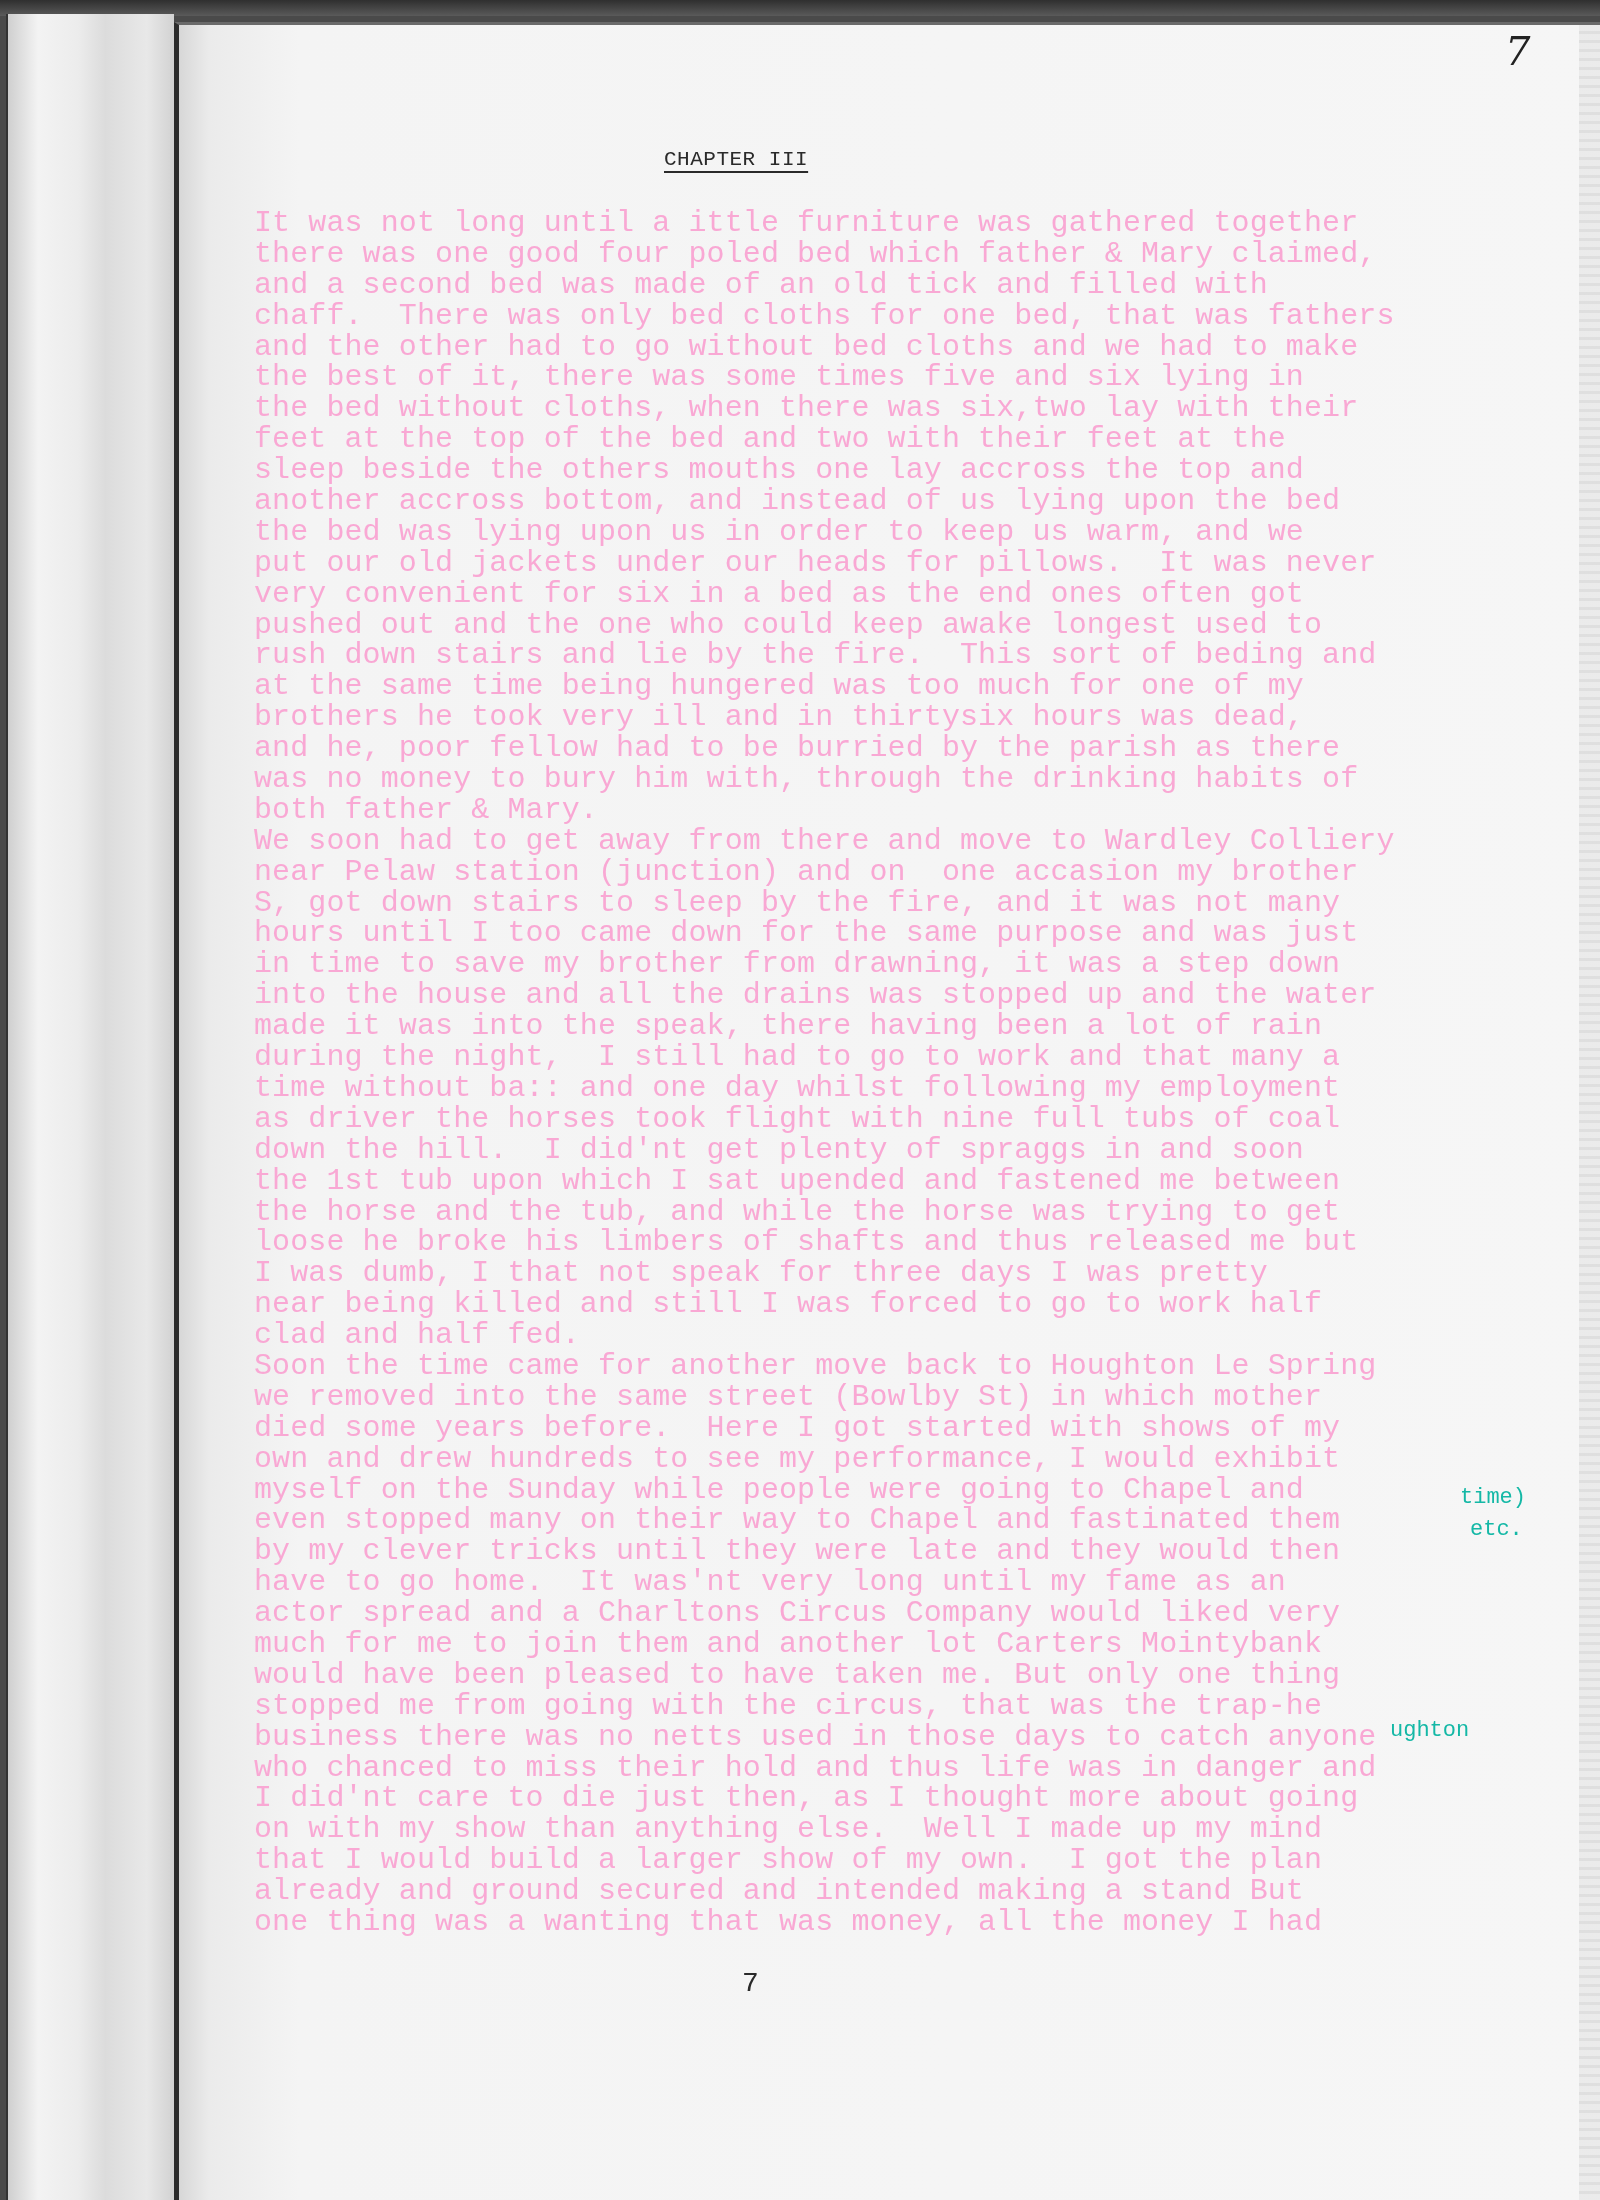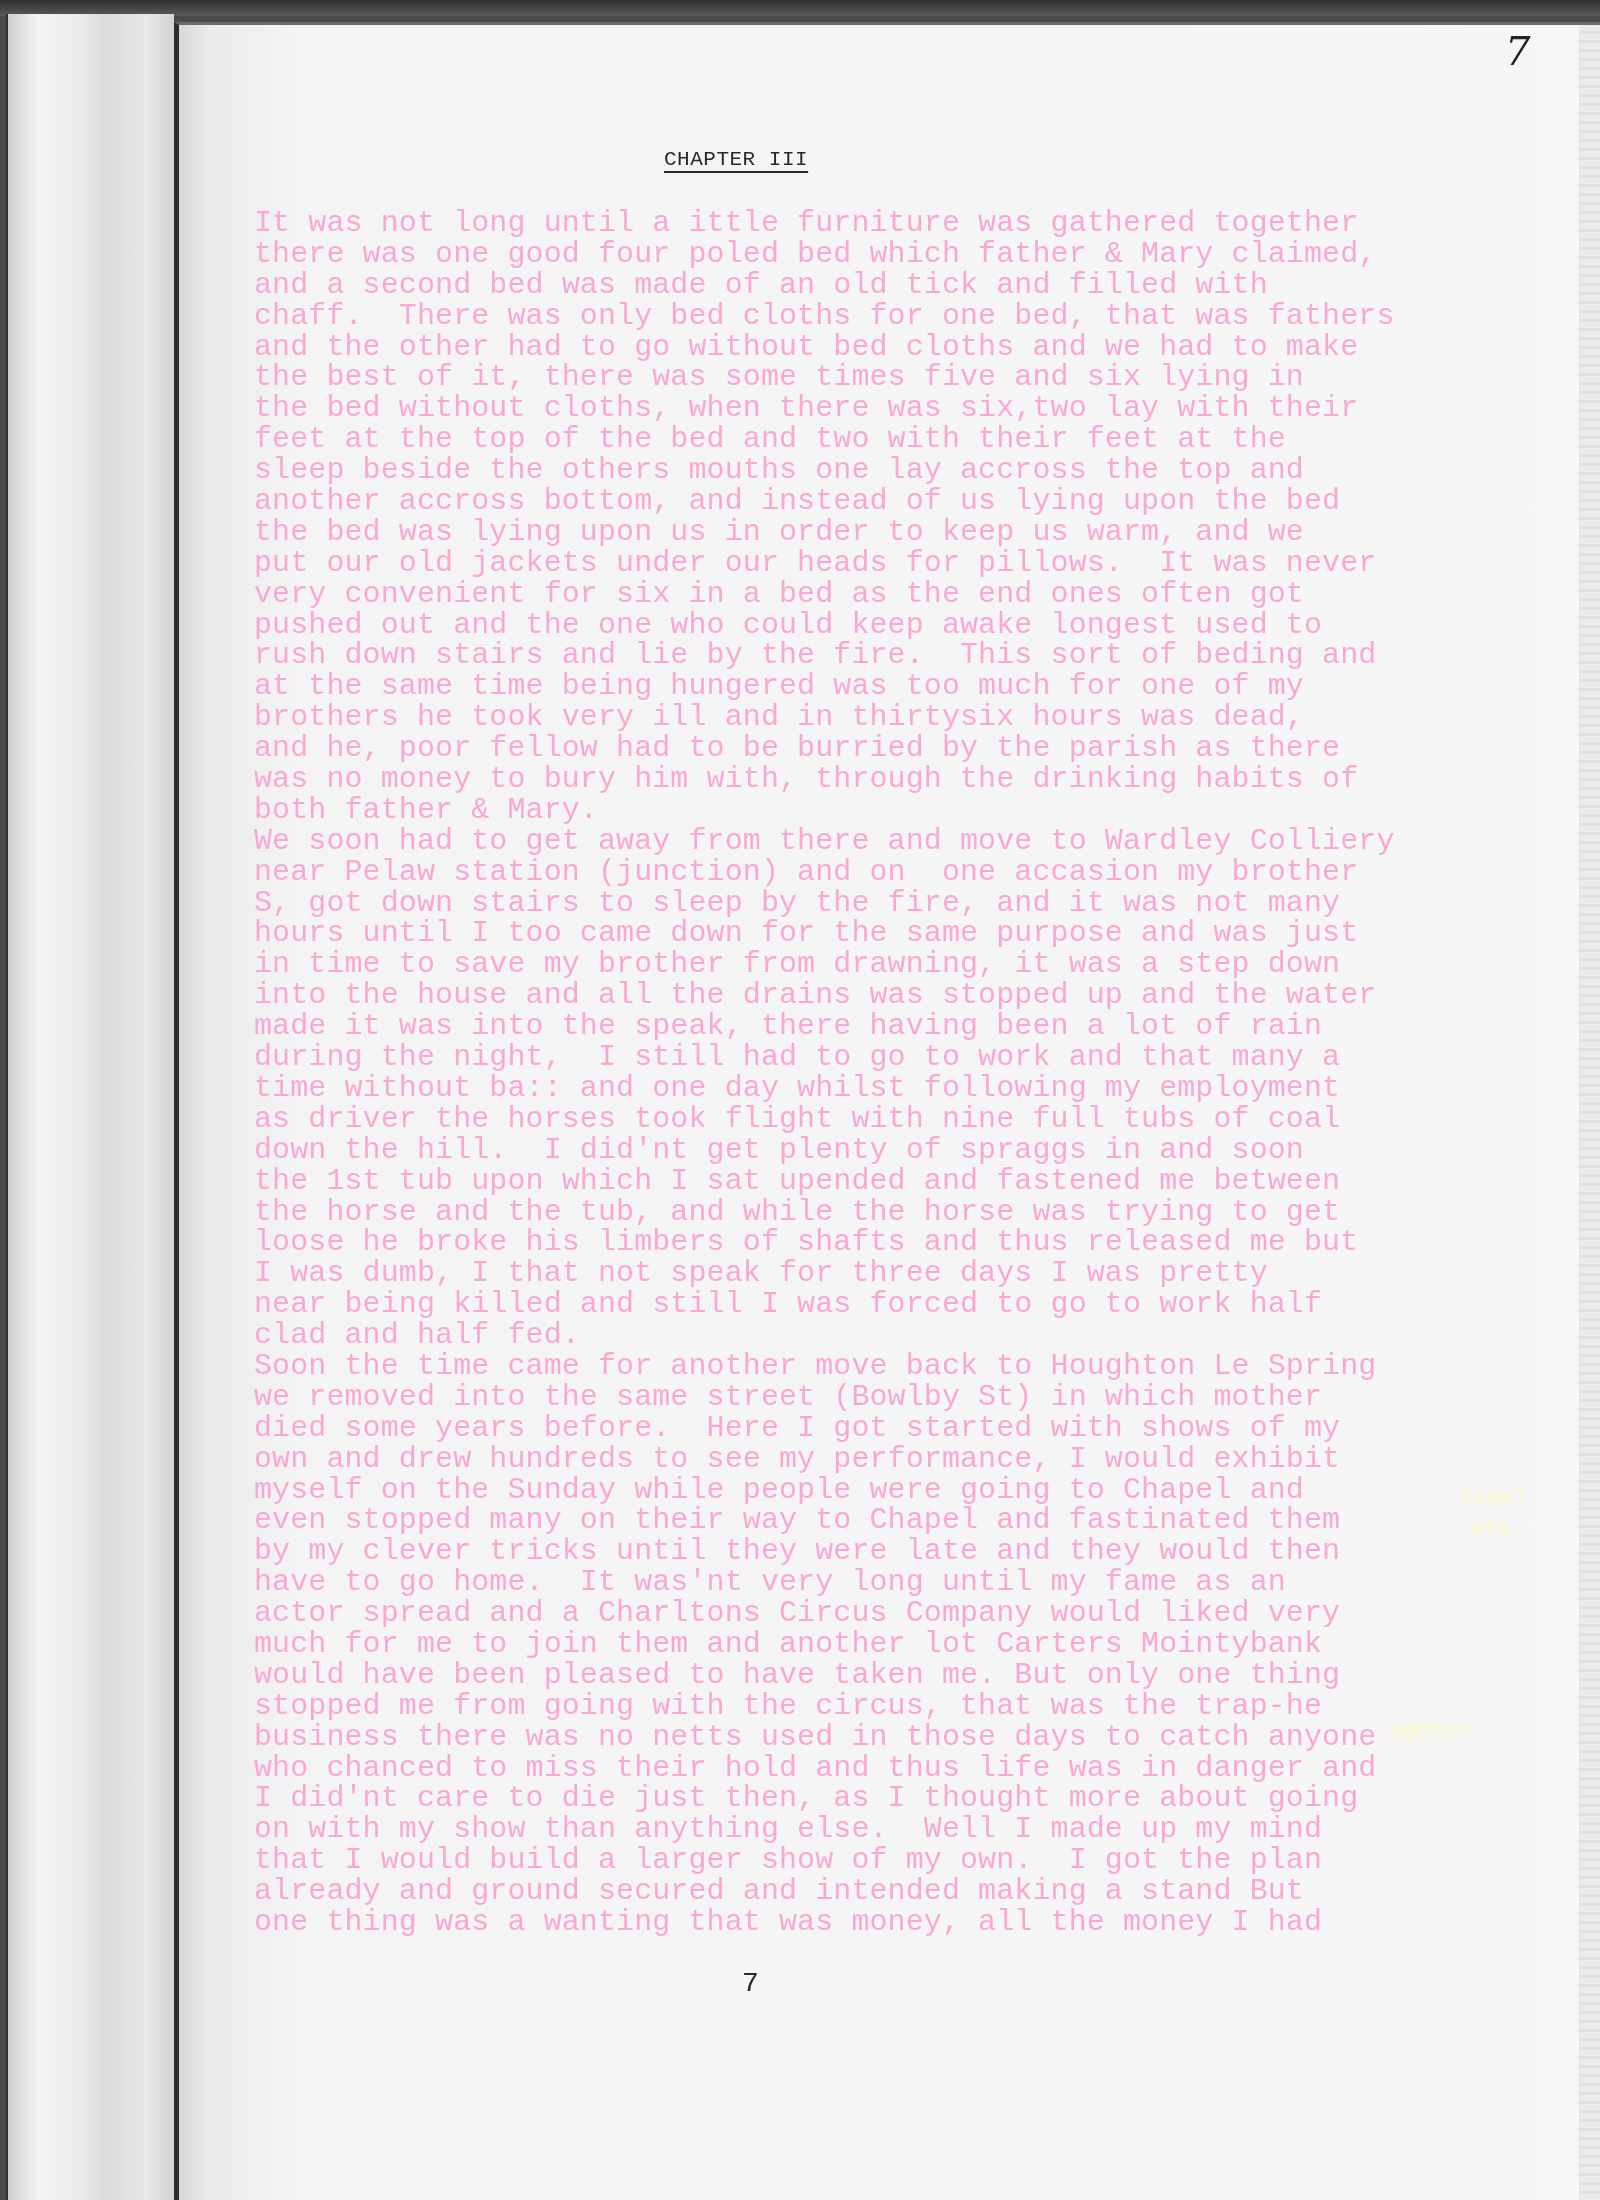--- a/index.html
+++ b/index.html
@@ -81,21 +81,21 @@
     }
     .footer-page-number {
       position: absolute;
       left: 742px; top: 1968px;
       font-size: 28px;
       color: #2a2a2a;
     }
     .ghost-text {
       position: absolute;
       font-size: 22px;
-      color: #fef9c3;
+      color: #14b8a6;
       white-space: pre;
     }
   </style>
 </head>
 <body>
 
 <div class="top-shadow"></div>
 <div class="left-page-edge"></div>
 <div class="gutter"></div>
 

